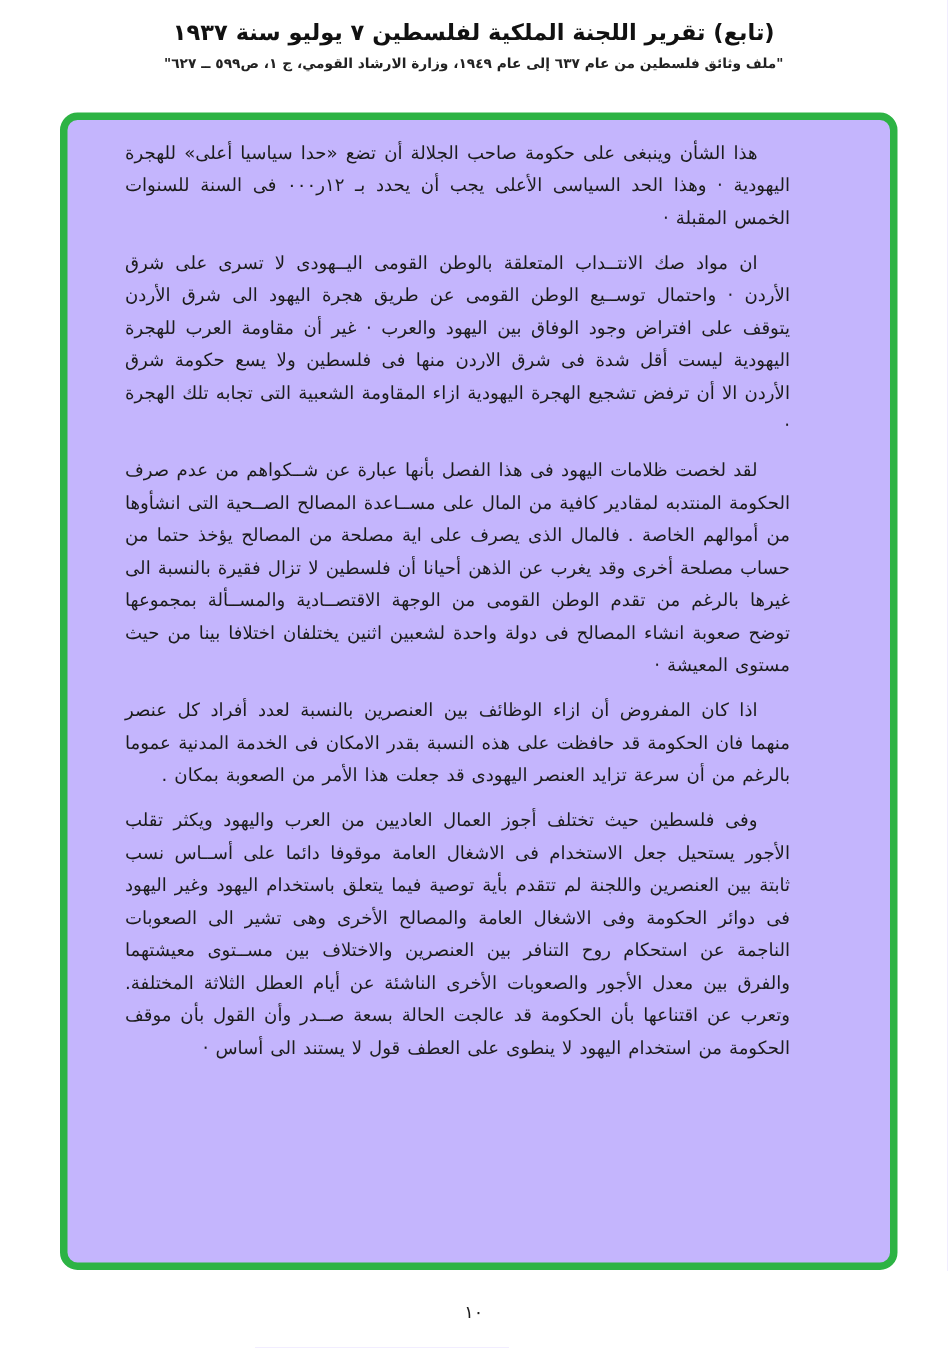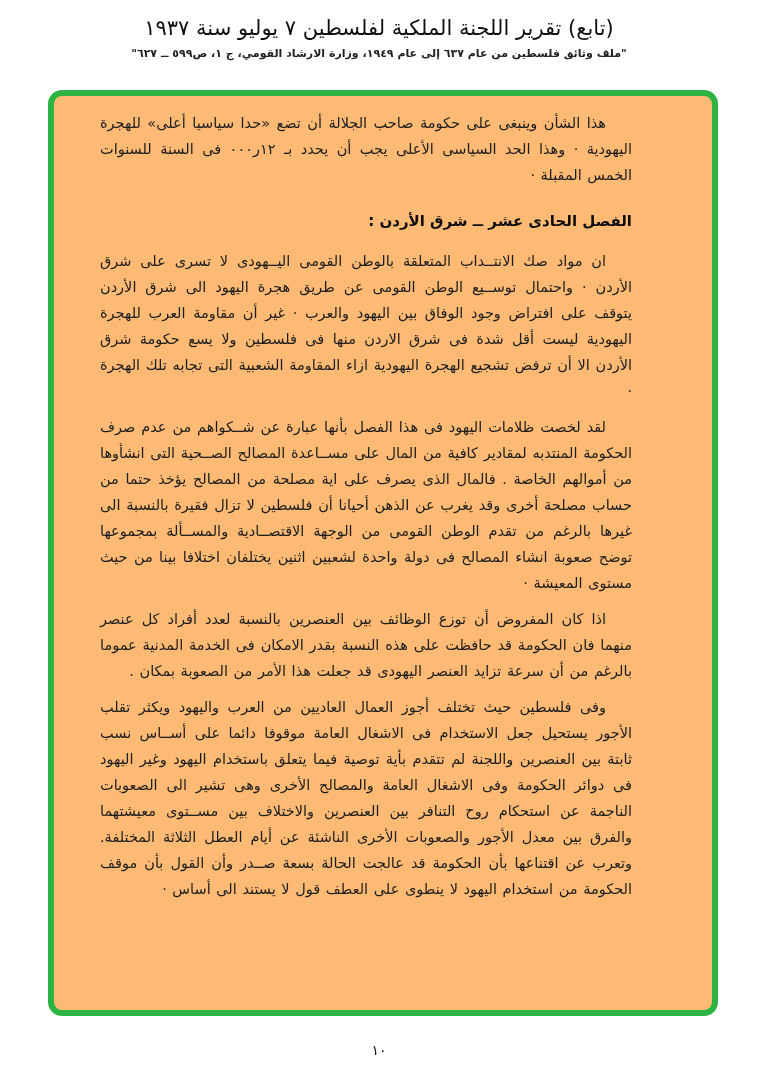--- a/index.html
+++ b/index.html
@@ -14,43 +14,43 @@
     font-family: "DejaVu Sans", sans-serif;
     color: #1b1b1b;
     overflow: hidden;
   }
   .page-header {
     direction: rtl;
     text-align: center;
     padding-top: 16px;
   }
   .page-header .title {
-    font-size: 21px;
-    font-weight: normal;
+    font-size: 18px;
+    font-weight: bold;
     color: #111;
     letter-spacing: 0.2px;
   }
   .page-header .subtitle {
     font-size: 11px;
     font-weight: bold;
     color: #222;
     margin-top: 7px;
   }
   .green-frame {
     position: absolute;
     left: 48px;
     top: 90px;
     width: 670px;
     height: 926px;
     box-sizing: border-box;
     border: 6px solid #2db344;
     border-radius: 14px;
     padding: 14px 80px 14px 46px;
     direction: rtl;
-    background: #fdba74;
+    background: #c4b5fd;
   }
   .para {
     font-size: 14.5px;
     line-height: 26px;
     text-align: justify;
     text-align-last: right;
     text-indent: 26px;
     margin: 0 0 10px 0;
     color: #1c1c1c;
     word-spacing: 1px;
@@ -76,20 +76,19 @@
 </head>
 <body>
 
 <header class="page-header">
   <div class="title">(تابع) تقرير اللجنة الملكية لفلسطين ٧ يوليو سنة ١٩٣٧</div>
   <div class="subtitle">"ملف وثائق فلسطين من عام ٦٣٧ إلى عام ١٩٤٩، وزارة الارشاد القومي، ج ١، ص٥٩٩ ــ ٦٢٧"</div>
 </header>
 
 <main class="green-frame">
   <p class="para">هذا الشأن وينبغى على حكومة صاحب الجلالة أن تضع «حدا سياسيا أعلى» للهجرة اليهودية · وهذا الحد السياسى الأعلى يجب أن يحدد بـ ١٢ر٠٠٠ فى السنة للسنوات الخمس المقبلة ·</p>
-  <h2 class="chapter-heading">الفصل الحادى عشر ــ شرق الأردن :</h2>
   <p class="para">ان مواد صك الانتــداب المتعلقة بالوطن القومى اليــهودى لا تسرى على شرق الأردن · واحتمال توســيع الوطن القومى عن طريق هجرة اليهود الى شرق الأردن يتوقف على افتراض وجود الوفاق بين اليهود والعرب · غير أن مقاومة العرب للهجرة اليهودية ليست أقل شدة فى شرق الاردن منها فى فلسطين ولا يسع حكومة شرق الأردن الا أن ترفض تشجيع الهجرة اليهودية ازاء المقاومة الشعبية التى تجابه تلك الهجرة ·</p>
   <p class="para">لقد لخصت ظلامات اليهود فى هذا الفصل بأنها عبارة عن شــكواهم من عدم صرف الحكومة المنتدبه لمقادير كافية من المال على مســاعدة المصالح الصــحية التى انشأوها من أموالهم الخاصة . فالمال الذى يصرف على اية مصلحة من المصالح يؤخذ حتما من حساب مصلحة أخرى وقد يغرب عن الذهن أحيانا أن فلسطين لا تزال فقيرة بالنسبة الى غيرها بالرغم من تقدم الوطن القومى من الوجهة الاقتصــادية والمســألة بمجموعها توضح صعوبة انشاء المصالح فى دولة واحدة لشعبين اثنين يختلفان اختلافا بينا من حيث مستوى المعيشة ·</p>
-  <p class="para">اذا كان المفروض أن توزع الوظائف بين العنصرين بالنسبة لعدد أفراد كل عنصر منهما فان الحكومة قد حافظت على هذه النسبة بقدر الامكان فى الخدمة المدنية عموما بالرغم من أن سرعة تزايد العنصر اليهودى قد جعلت هذا الأمر من الصعوبة بمكان .</p>
+  <p class="para">اذا كان المفروض أن ازاء الوظائف بين العنصرين بالنسبة لعدد أفراد كل عنصر منهما فان الحكومة قد حافظت على هذه النسبة بقدر الامكان فى الخدمة المدنية عموما بالرغم من أن سرعة تزايد العنصر اليهودى قد جعلت هذا الأمر من الصعوبة بمكان .</p>
   <p class="para">وفى فلسطين حيث تختلف أجوز العمال العاديين من العرب واليهود ويكثر تقلب الأجور يستحيل جعل الاستخدام فى الاشغال العامة موقوفا دائما على أســاس نسب ثابتة بين العنصرين واللجنة لم تتقدم بأية توصية فيما يتعلق باستخدام اليهود وغير اليهود فى دوائر الحكومة وفى الاشغال العامة والمصالح الأخرى وهى تشير الى الصعوبات الناجمة عن استحكام روح التنافر بين العنصرين والاختلاف بين مســتوى معيشتهما والفرق بين معدل الأجور والصعوبات الأخرى الناشئة عن أيام العطل الثلاثة المختلفة. وتعرب عن اقتناعها بأن الحكومة قد عالجت الحالة بسعة صــدر وأن القول بأن موقف الحكومة من استخدام اليهود لا ينطوى على العطف قول لا يستند الى أساس ·</p>
 </main>
 
 <footer class="page-number">١٠</footer>
 
 </body></html>

